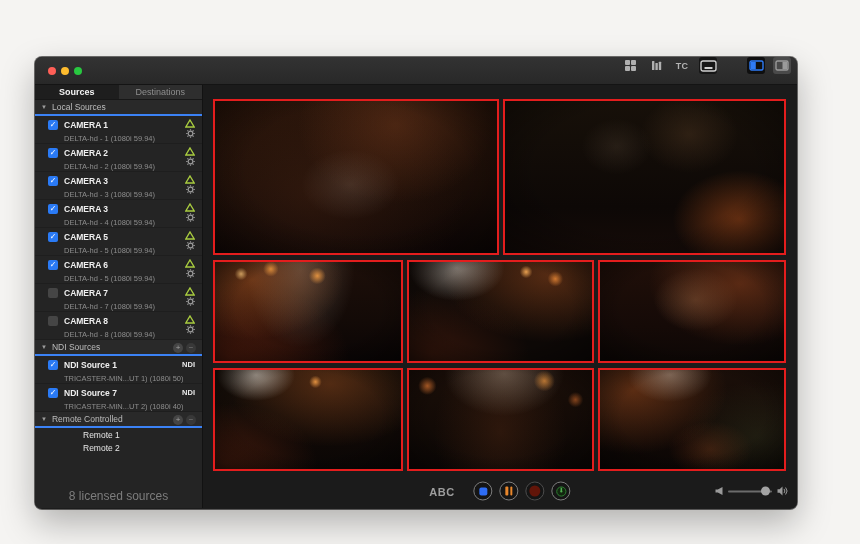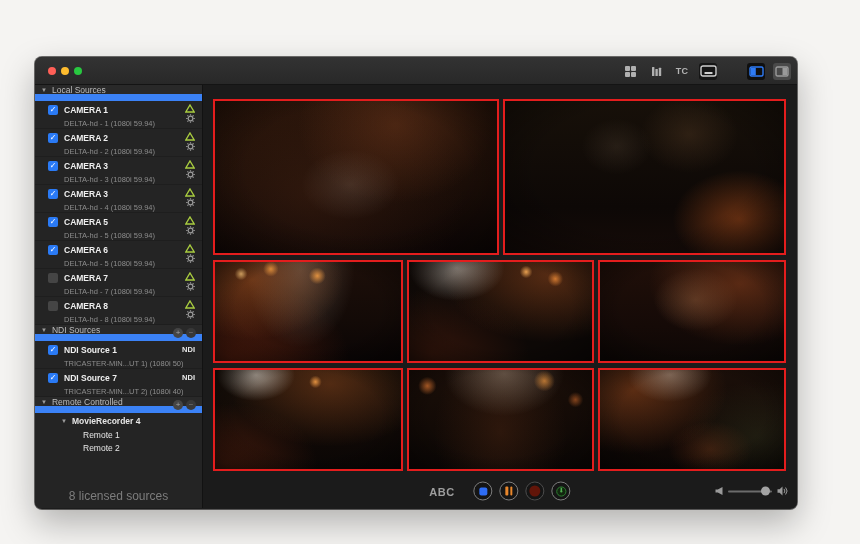--- a/index.html
+++ b/index.html
@@ -15,21 +15,21 @@
   .titlebar { position:relative; height:28px;
               background:linear-gradient(#333333,#282828);
               border-bottom:1px solid #141414; }
   .lights { position:absolute; left:13px; top:10px; display:flex; gap:5px; }
   .light { width:8px; height:8px; border-radius:50%; }
   .light.red    { background:#ff5f57; }
   .light.yellow { background:#febc2e; }
   .light.green  { background:#28c840; }
 
   .toolbar { position:absolute; right:6px; top:0; height:28px;
-             display:flex; align-items:center; gap:8px; }
+             display:flex; gap:8px; }
   .tbtn { height:17px; min-width:18px; display:flex; align-items:center;
           justify-content:center; border-radius:3px; color:#b4b4b4; }
   .tbtn.pressed  { background:#161616; }
   .tbtn.raised   { background:#4a4a4a; }
   .tbtn.bluebg   { background:#0f0f0f; }
   .tc-label { font-size:9px; font-weight:bold; color:#b4b4b4; letter-spacing:.3px; padding:0 2px; }
   .tb-spacer { width:14px; }
 
   
   .content { display:flex; height:423px; }
@@ -38,21 +38,21 @@
   .main { position:relative; flex:1; background:#1b1b1b; }
 
   
   .tabs { display:flex; height:15px; background:#2e2e2e; border-bottom:1px solid #171717; }
   .tab { flex:1; display:flex; align-items:center; justify-content:center;
          font-size:9px; color:#8d8d8d; }
   .tab.active { background:#1e1e1e; color:#f2f2f2; font-weight:bold; }
 
   
   .sec-header { position:relative; height:16px; display:flex; align-items:center;
-                background:#292929; border-bottom:7px solid #3b82f6;
+                background:#292929; border-bottom:2px solid #3b82f6;
                 font-size:8.5px; color:#bdbdbd; padding-left:6px; gap:5px; }
   .disclosure { font-size:6px; color:#9c9c9c; }
   .sec-tools { position:absolute; right:6px; top:3px; display:flex; gap:3px; }
   .mini-circle { width:10px; height:10px; border-radius:50%; background:#454545;
                  color:#a2a2a2; font-size:8px; line-height:9px; text-align:center; }
   .mini-circle.dim { background:#383838; color:#7a7a7a; }
 
   .src-row { position:relative; height:28px; border-bottom:1px solid #1e1e1e;
              padding:3px 6px 0 13px; }
   .row-top { display:flex; align-items:center; gap:6px; height:12px; }
@@ -212,20 +212,24 @@
           </svg>
         </span>
       </div>
     </div>
   </div>
 
   <div class="content">
 
     <div class="sidebar">
 
+      <div class="tabs">
+        <div class="tab active">Sources</div>
+        <div class="tab">Destinations</div>
+      </div>
 
       <div class="sec-header">
         <span class="disclosure">▼</span>
         <span>Local Sources</span>
       </div>
 
       <div class="src-row">
         <div class="row-top">
           <span class="checkbox checked">✓</span>
           <span class="src-name">CAMERA 1</span>
@@ -494,24 +498,20 @@
 
       <div class="sec-header">
         <span class="disclosure">▼</span>
         <span>Remote Controlled</span>
         <span class="sec-tools">
           <span class="mini-circle">+</span>
           <span class="mini-circle dim">−</span>
         </span>
       </div>
 
-      <div class="tree-row group">
-        <span class="disclosure">▼</span>
-        <span>MovieRecorder 4</span>
-      </div>
       <div class="tree-row leaf">
         <span>Remote 1</span>
       </div>
       <div class="tree-row leaf">
         <span>Remote 2</span>
       </div>
 
       <div class="sb-footer">8 licensed sources</div>
     </div>
 

